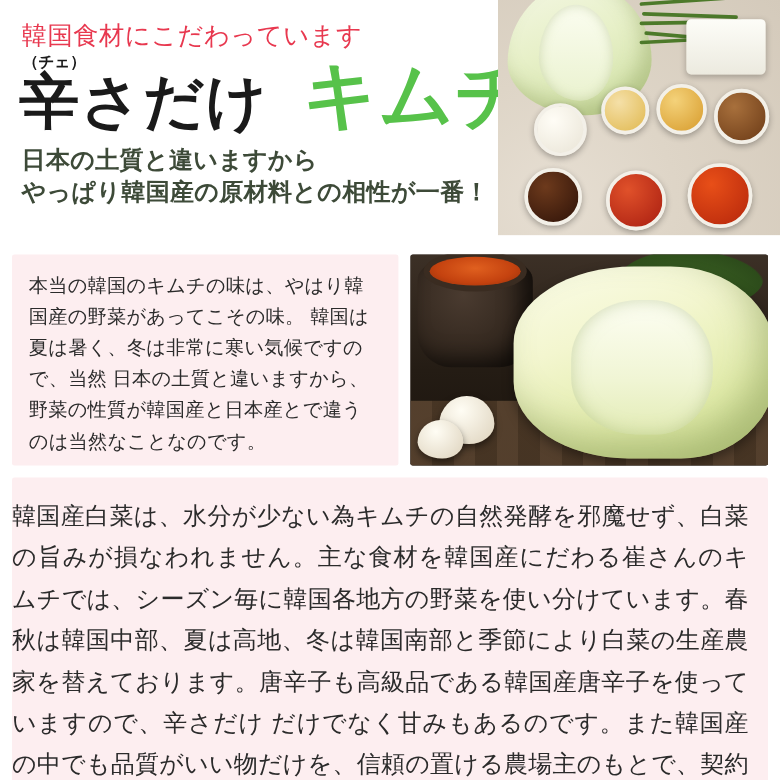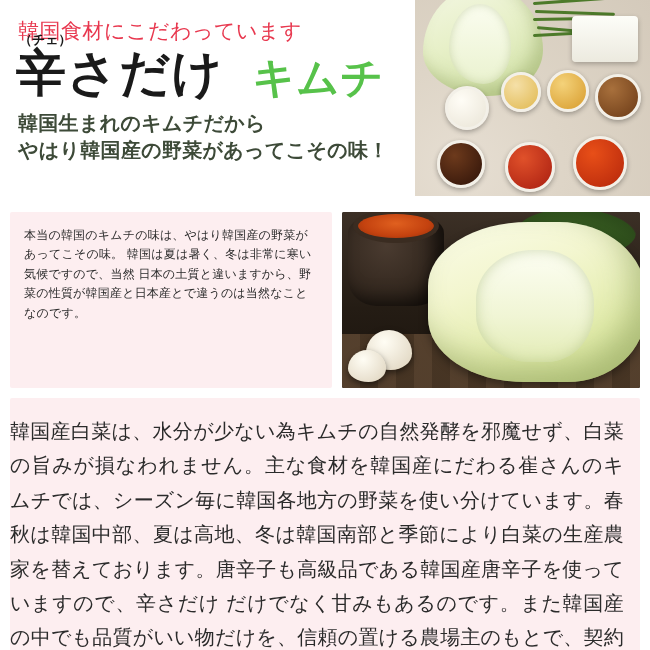--- a/index.html
+++ b/index.html
@@ -57,21 +57,21 @@
     position: absolute;
     top: -14px;
     left: 3px;
     font-size: 13px;
     font-weight: bold;
     color: #1a1a1a;
     letter-spacing: 0;
     line-height: 1;
   }
   .title-accent {
-    font-size: 42px;
+    font-size: 61px;
     font-weight: bold;
     color: #57c24a;
     line-height: 1.05;
     letter-spacing: 1px;
     white-space: nowrap;
   }
 
   .subline {
     margin: 10px 0 0 4px;
     color: #3d4a38;
@@ -163,21 +163,21 @@
     gap: 10px;
     align-items: stretch;
     margin-top: 2px;
   }
 
   .text-card {
     background: #fdeef0;
     border-radius: 2px;
     padding: 14px 14px 12px 14px;
     color: #2b2b2b;
-    font-size: 12px;
+    font-size: 16px;
     line-height: 1.62;
     letter-spacing: 0.2px;
   }
 
   .block1 .text-card {
     width: 322px;
     flex: 0 0 322px;
     height: 176px;
   }
   .block1 .text-card p { margin: 0; }
@@ -272,22 +272,22 @@
 
     <div class="title-row">
       <span class="title-main">
         <span class="ruby">（チェ）</span>
         <span>辛さだけ</span>
       </span>
       <span class="title-accent">キムチ</span>
     </div>
 
     <div class="subline">
-      <div>韓国生まれのキムチだから</div>
-      <div>やはり韓国産の野菜があってこその味！</div>
+      <div>日本の土質と違いますから</div>
+      <div>やっぱり韓国産の原材料との相性が一番！</div>
     </div>
 
     <div class="header-photo">
       <div class="hp-bg"></div>
       <div class="hp-cabbage"></div>
       <div class="hp-onion">
         <i style="left:0;top:8px;width:84px;transform:rotate(-4deg)"></i>
         <i style="left:2px;top:16px;width:80px;transform:rotate(2deg)"></i>
         <i style="left:0;top:24px;width:86px;transform:rotate(-1deg)"></i>
         <i style="left:4px;top:32px;width:76px;transform:rotate(5deg)"></i>

